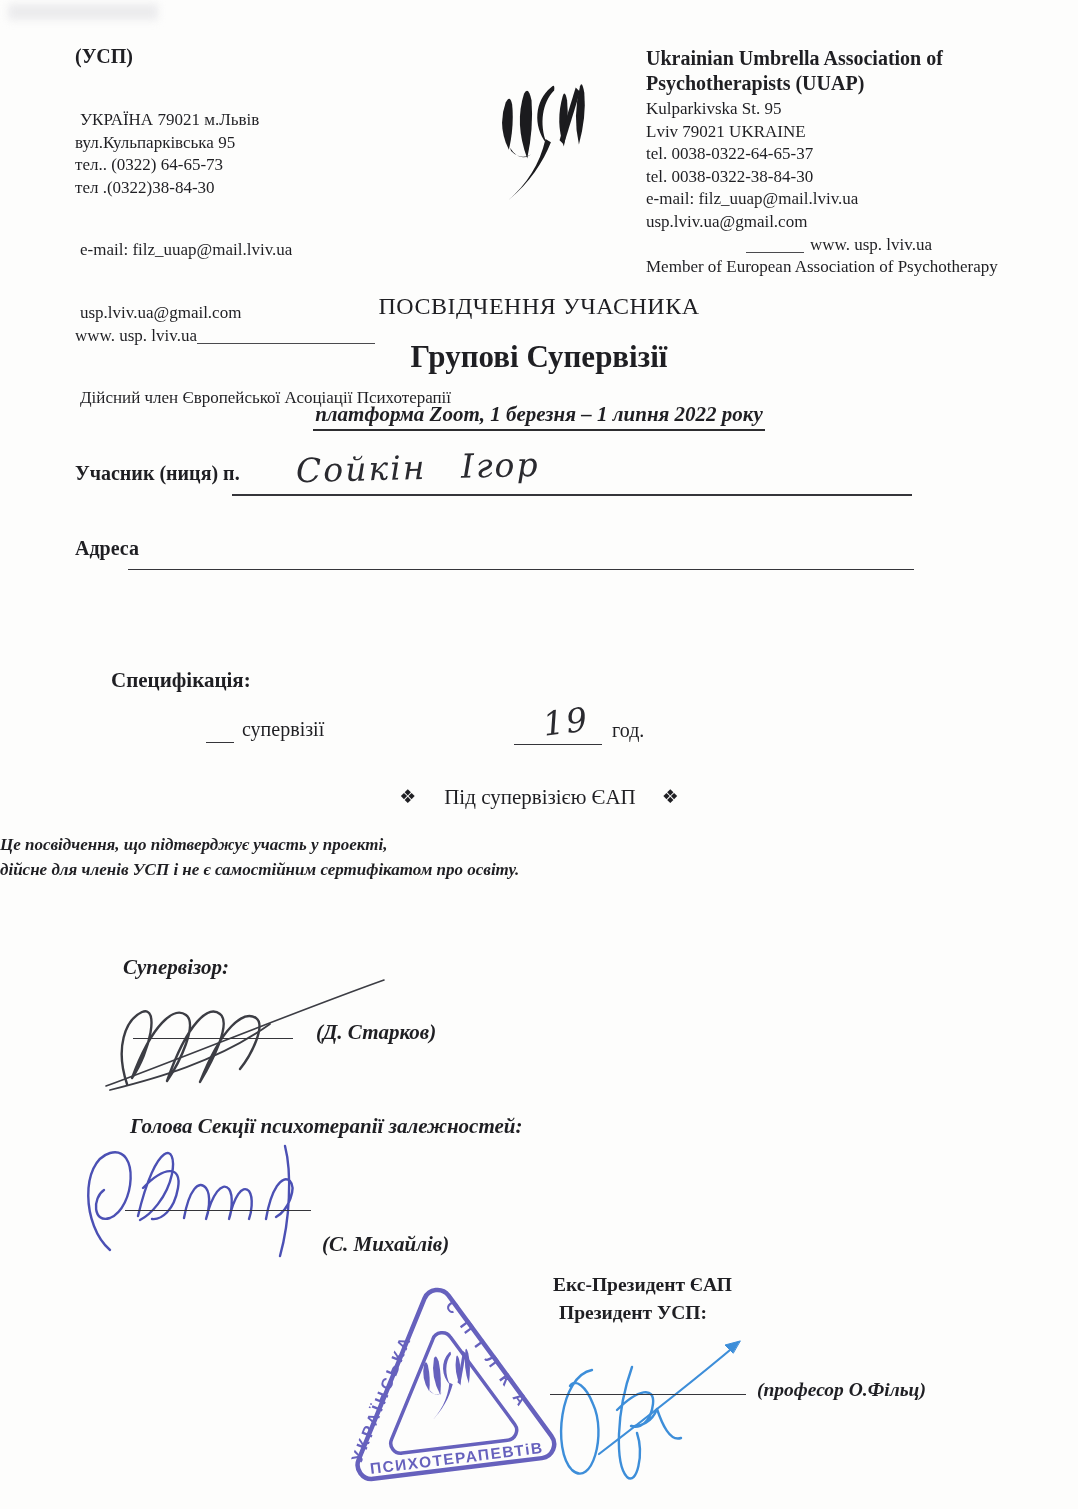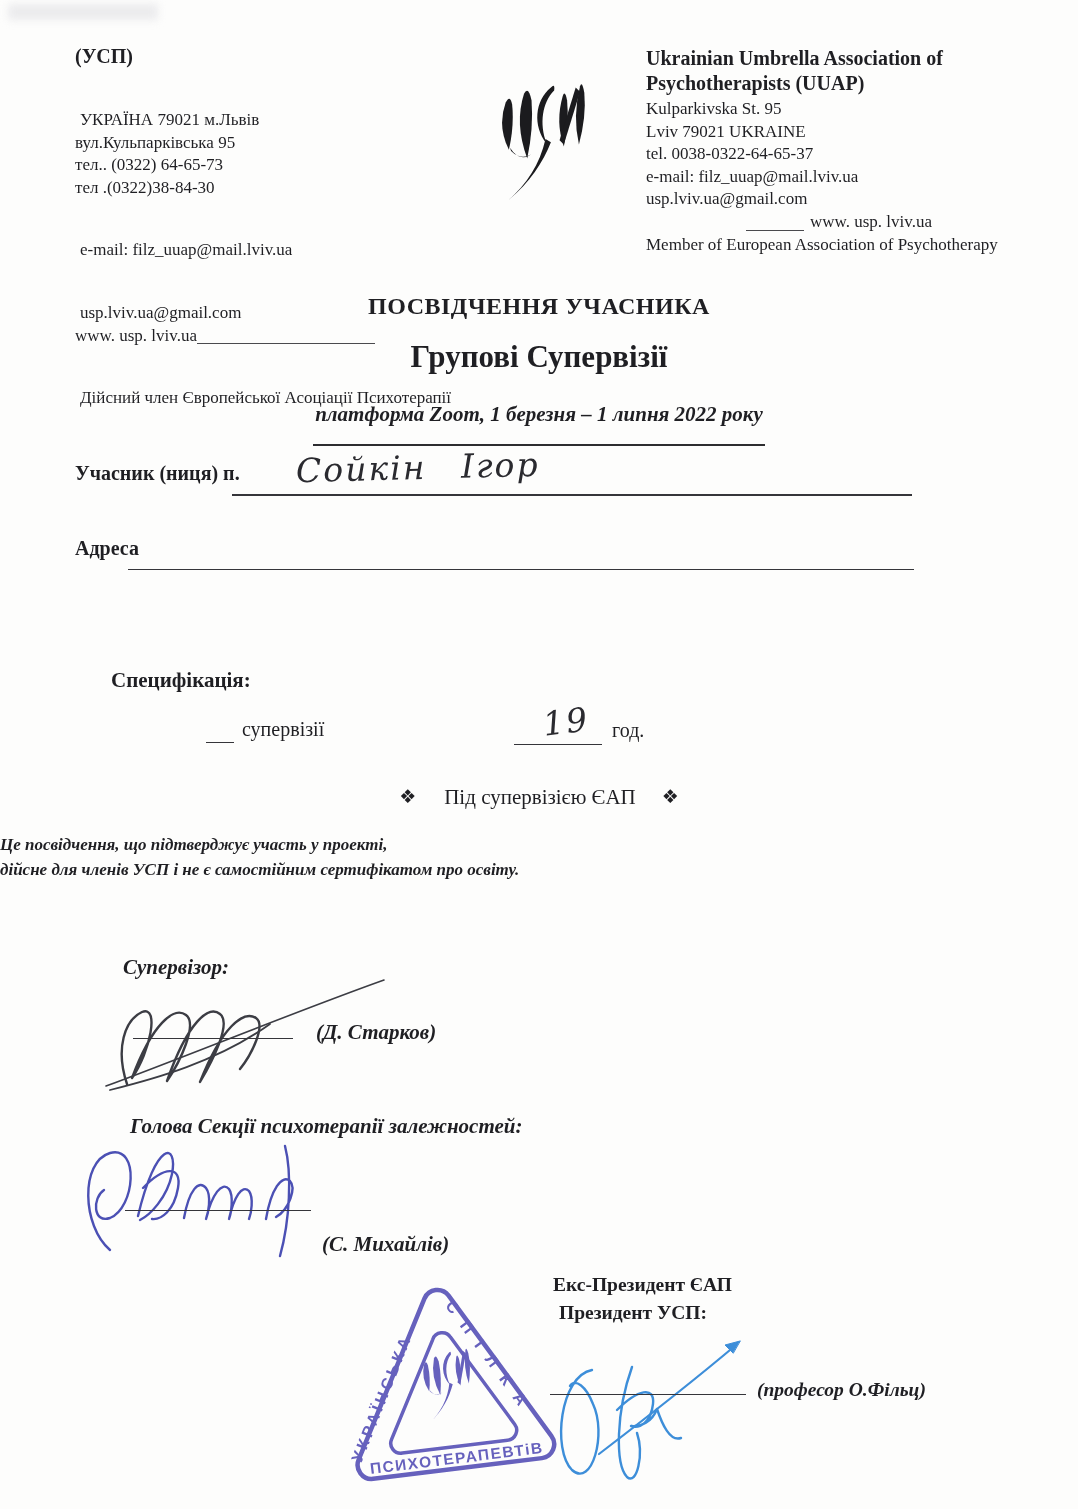--- a/index.html
+++ b/index.html
@@ -23,26 +23,26 @@
   .www-row{display:flex;align-items:flex-end;}
   .www-rule{flex:0 0 178px;border-bottom:1.5px solid #4a4a4e;margin-bottom:3px;}
   .hdr-logo{position:absolute;left:479px;top:68px;width:118px;height:140px;color:#1b1b1e;}
   .hdr-right{position:absolute;left:646px;top:46px;width:386px;text-align:left;}
   .hdr-right .org{font-weight:bold;font-size:20px;line-height:1.25;}
   .hdr-right .hdr-lines{font-size:17px;}
   .www-row-r{display:flex;justify-content:center;align-items:flex-end;}
   .www-rule-r{flex:0 0 58px;border-bottom:1.5px solid #4a4a4e;margin-bottom:3px;margin-right:6px;}
   
   .doc-heading{position:absolute;top:293px;left:0;width:100%;text-align:center;
-    font-weight:bold;font-size:24px;letter-spacing:.5px;}
+    font-weight:normal;font-size:24px;letter-spacing:.5px;}
   .doc-subject{position:absolute;top:339px;left:0;width:100%;text-align:center;
     font-weight:bold;font-size:31px;}
   .doc-platform{position:absolute;top:402px;left:0;width:100%;text-align:center;}
   .doc-platform span{font-weight:bold;font-style:italic;font-size:21px;
-    border-bottom:2px solid #2d2d30;padding:0 2px 18px;}
+    border-bottom:2px solid #2d2d30;padding:0 2px 3px;}
   
   .f-label{font-weight:bold;font-size:20px;}
   .participant-label{position:absolute;left:75px;top:462px;}
   .rule{position:absolute;border-top:2px solid #35353a;}
   .participant-rule{left:232px;width:680px;top:494px;}
   .handwriting{
     font-family:"DejaVu Serif", serif;font-style:italic;color:#2a2a2f;
     letter-spacing:2px;word-spacing:22px;
   }
   .participant-value{position:absolute;left:296px;top:448px;font-size:33px;transform:rotate(-1.5deg);}
@@ -136,20 +136,21 @@
 
   <div class="hdr-right">
     <div class="org">
       <div>Ukrainian Umbrella Association of</div>
       <div>Psychotherapists (UUAP)</div>
     </div>
     <div class="hdr-lines">
       <div class="ln">Kulparkivska St. 95</div>
       <div class="ln">Lviv 79021 UKRAINE</div>
       <div class="ln">tel. 0038-0322-64-65-37</div>
+      <div class="ln">tel. 0038-0322-38-84-30</div>
       <div class="ln">e-mail: filz_uuap@mail.lviv.ua</div>
       <div class="ln">usp.lviv.ua@gmail.com</div>
       <div class="www-row-r">
         <span class="www-rule-r"></span>
         <span class="ln">www. usp. lviv.ua</span>
       </div>
       <div class="ln">Member of European Association of Psychotherapy</div>
     </div>
   </div>
 

